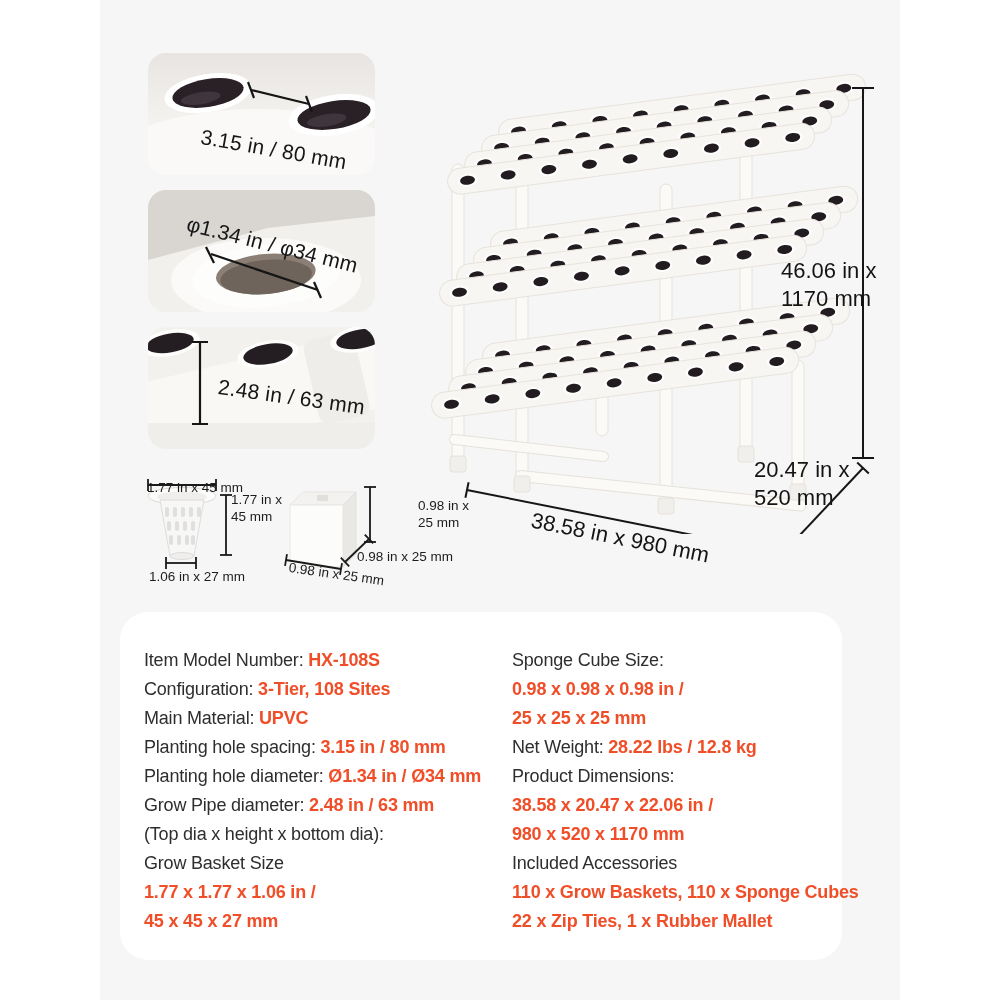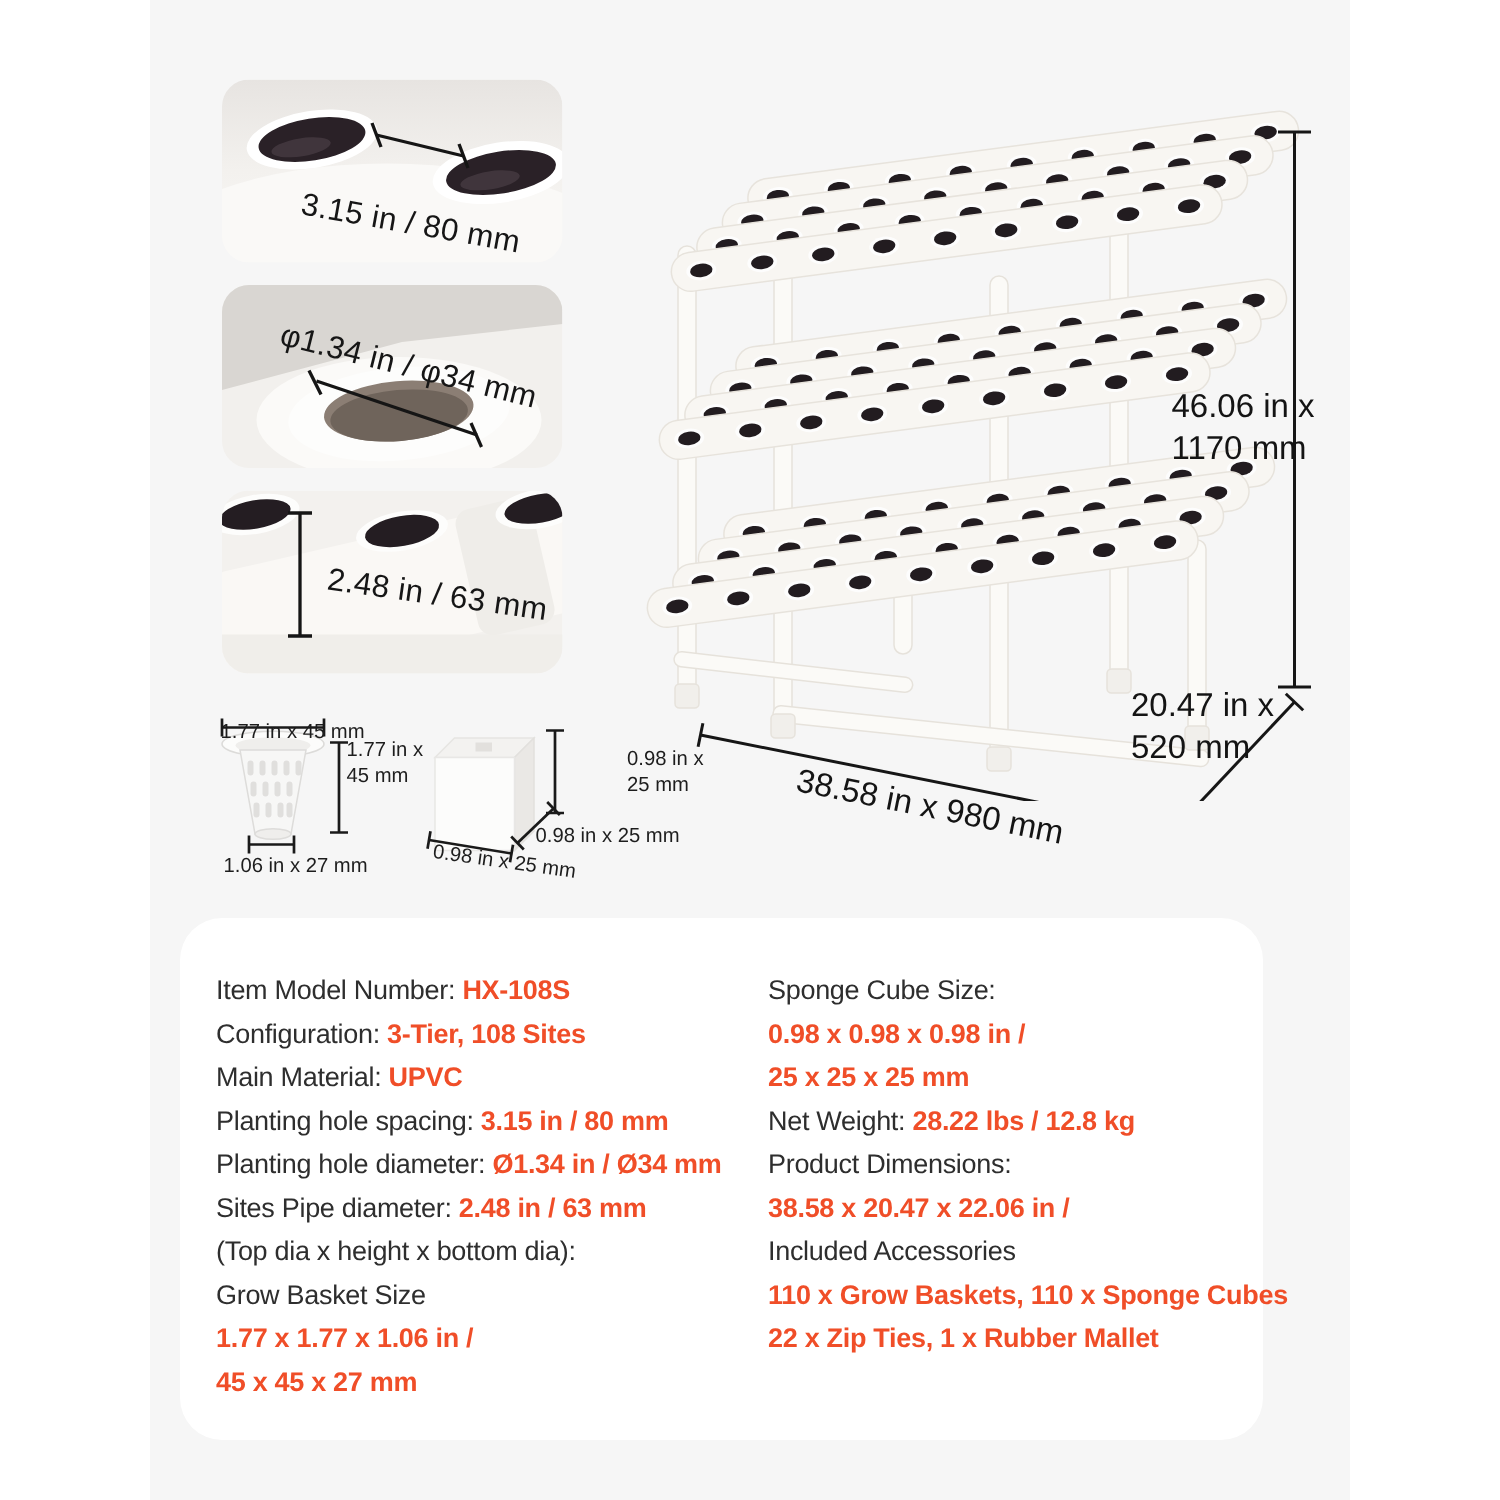--- a/index.html
+++ b/index.html
@@ -275,31 +275,32 @@
   <div class="small-label" style="left:357px;top:548px;">0.98 in x 25 mm</div>
   <div class="small-label rot" style="left:290px;top:559px;transform:rotate(8deg);">0.98 in x 25 mm</div>
 
   <div class="panel">
     <div class="spec-col left">
       <div class="spec-line"><span>Item Model Number: </span><span class="hl">HX-108S</span></div>
       <div class="spec-line"><span>Configuration: </span><span class="hl">3-Tier, 108 Sites</span></div>
       <div class="spec-line"><span>Main Material: </span><span class="hl">UPVC</span></div>
       <div class="spec-line"><span>Planting hole spacing: </span><span class="hl">3.15 in / 80 mm</span></div>
       <div class="spec-line"><span>Planting hole diameter: </span><span class="hl">Ø1.34 in / Ø34 mm</span></div>
-      <div class="spec-line"><span>Sites Pipe diameter: </span><span class="hl">2.48 in / 63 mm</span></div>
+      <div class="spec-line"><span>Grow Pipe diameter: </span><span class="hl">2.48 in / 63 mm</span></div>
       <div class="spec-line"><span>(Top dia x height x bottom dia):</span><span class="hl"></span></div>
       <div class="spec-line"><span>Grow Basket Size</span><span class="hl"></span></div>
       <div class="spec-line"><span></span><span class="hl">1.77 x 1.77 x 1.06 in /</span></div>
       <div class="spec-line"><span></span><span class="hl">45 x 45 x 27 mm</span></div>
     </div>
     <div class="spec-col right">
       <div class="spec-line"><span>Sponge Cube Size:</span><span class="hl"></span></div>
       <div class="spec-line"><span></span><span class="hl">0.98 x 0.98 x 0.98 in /</span></div>
       <div class="spec-line"><span></span><span class="hl">25 x 25 x 25 mm</span></div>
       <div class="spec-line"><span>Net Weight: </span><span class="hl">28.22 lbs / 12.8 kg</span></div>
       <div class="spec-line"><span>Product Dimensions:</span><span class="hl"></span></div>
       <div class="spec-line"><span></span><span class="hl">38.58 x 20.47 x 22.06 in /</span></div>
+      <div class="spec-line"><span></span><span class="hl">980 x 520 x 1170 mm</span></div>
       <div class="spec-line"><span>Included Accessories</span><span class="hl"></span></div>
       <div class="spec-line"><span></span><span class="hl">110 x Grow Baskets, 110 x Sponge Cubes</span></div>
       <div class="spec-line"><span></span><span class="hl">22 x Zip Ties, 1 x Rubber Mallet</span></div>
     </div>
   </div>
 </div>
 
 </body></html>

